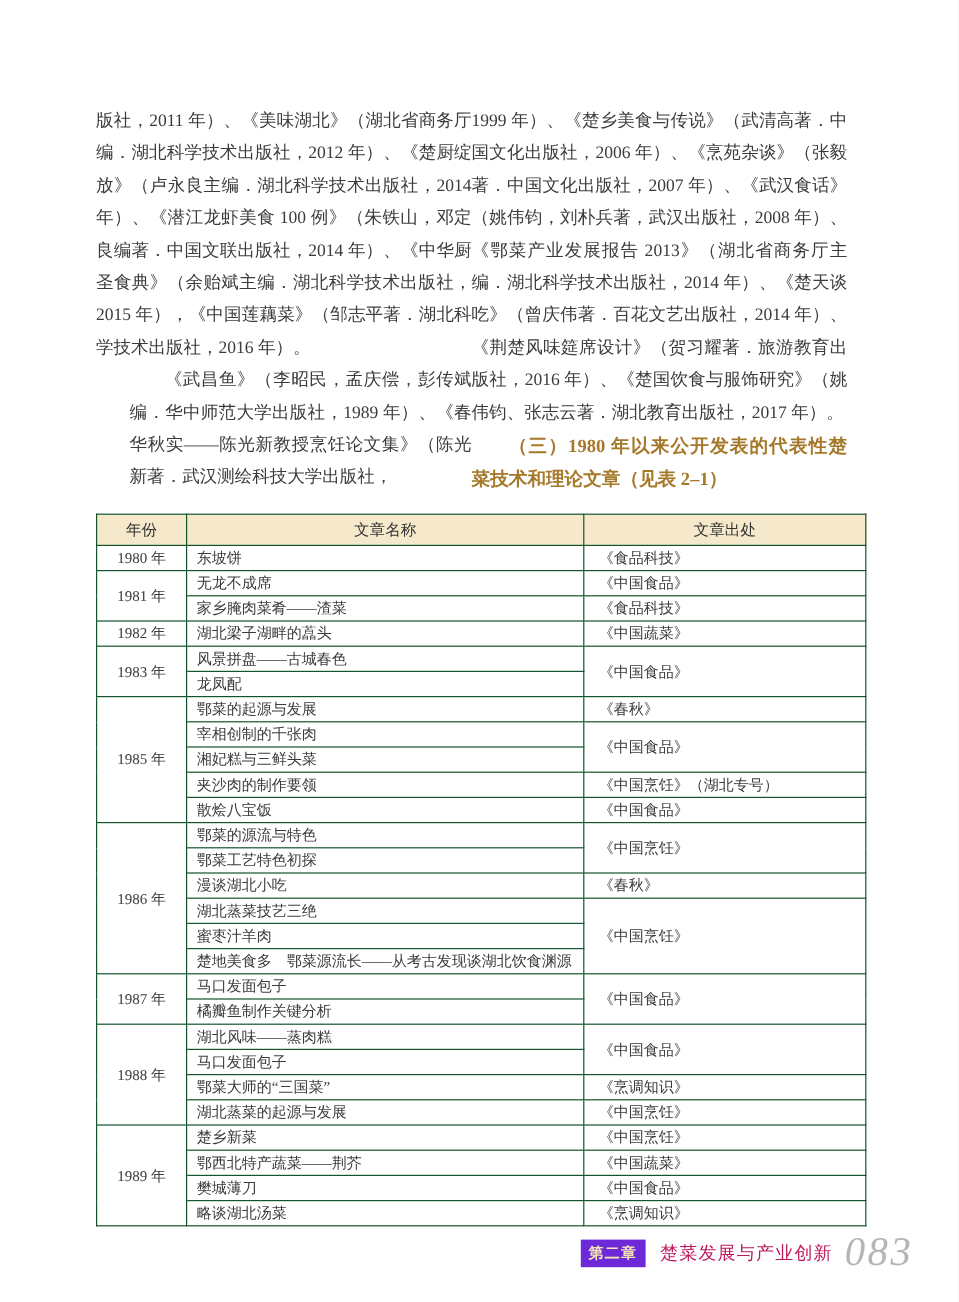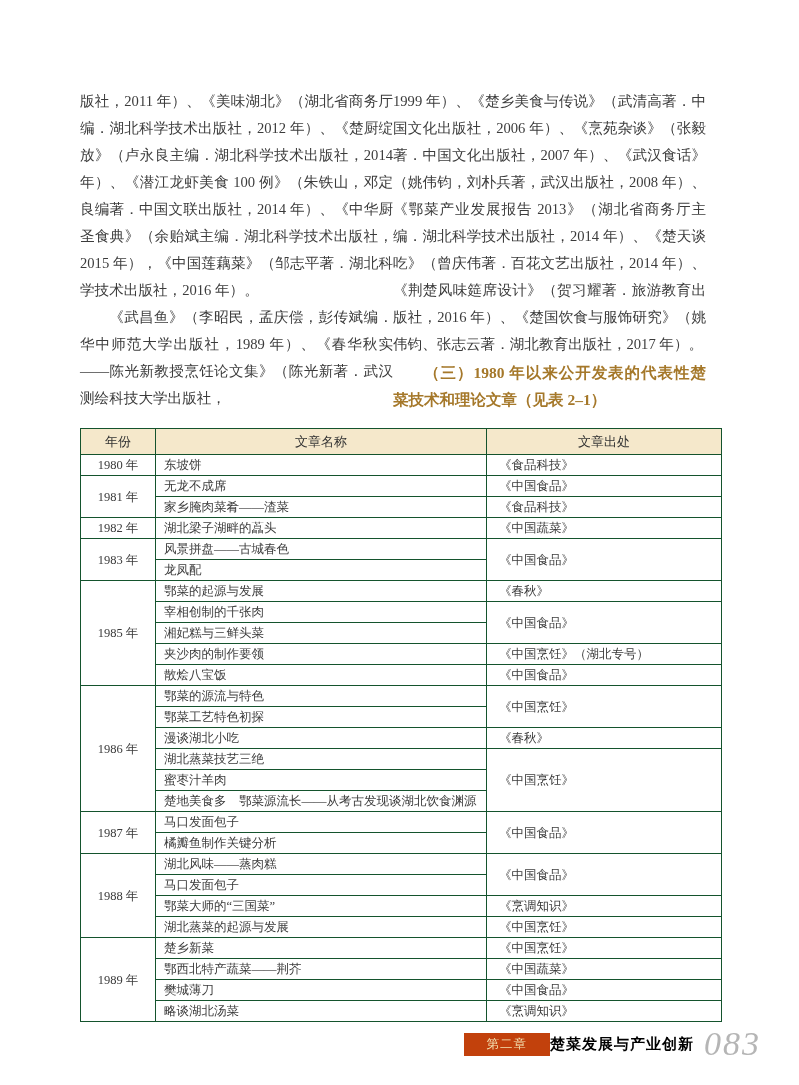--- a/index.html
+++ b/index.html
@@ -14,21 +14,21 @@
     overflow: hidden;
   }
   .content { position: absolute; left: 80px; top: 88px; width: 641px; }
   .columns { display: flex; }
   .col { width: 313px; }
   .body-p {
     font-size: 14.6px; line-height: 27px;
     text-align: justify; text-justify: inter-ideograph;
     color: #3b3b3b;
   }
-  .body-p.indent { text-indent: 2em; }
+  .body-p.indent { text-indent: 2em; margin-left: 28px; }
   .sec-heading {
     font-size: 15.5px; line-height: 27px; font-weight: bold;
     color: #a5782a; text-indent: 2em; text-align: justify;
     margin: 1px 0 1px 0;
   }
   .table-block { margin-top: 14px; }
   .table-title {
     text-align: center;
     font-family: "Liberation Sans", sans-serif;
     font-weight: bold; font-size: 13.5px; color: #222;
@@ -51,27 +51,27 @@
   }
   td.cell-year { text-align: center; width: 75px; }
   td.cell-title { text-align: left; padding: 2px 8px; width: 331px; white-space: nowrap; overflow: hidden; }
   td.cell-src { text-align: left; padding: 2px 12px; width: 235px; }
   .footer {
     position: absolute; right: 38px; bottom: 22px;
     display: flex; align-items: center;
     font-family: "Liberation Sans", sans-serif;
   }
   .chapter-badge {
-    background: #c2410c; color: #f4e3b2;
-    font-size: 12.5px; font-weight: normal;
-    padding: 3px 23px; letter-spacing: 1px;
+    background: #6d28d9; color: #f4e3b2;
+    font-size: 12.5px; font-weight: bold;
+    padding: 3px 7px; letter-spacing: 1px;
   }
   .chapter-title {
-    color: #000000; font-weight: bold; font-size: 15px;
-    letter-spacing: 1px;
+    color: #be185d; font-weight: normal; font-size: 15px;
+    margin-left: 12px; letter-spacing: 1px;
   }
   .page-number {
     font-family: "Liberation Serif", serif;
     font-style: italic; font-size: 34px; color: #b5b5b5;
     margin-left: 10px; letter-spacing: 2px;
   }
 </style>
 </head>
 <body>
 

